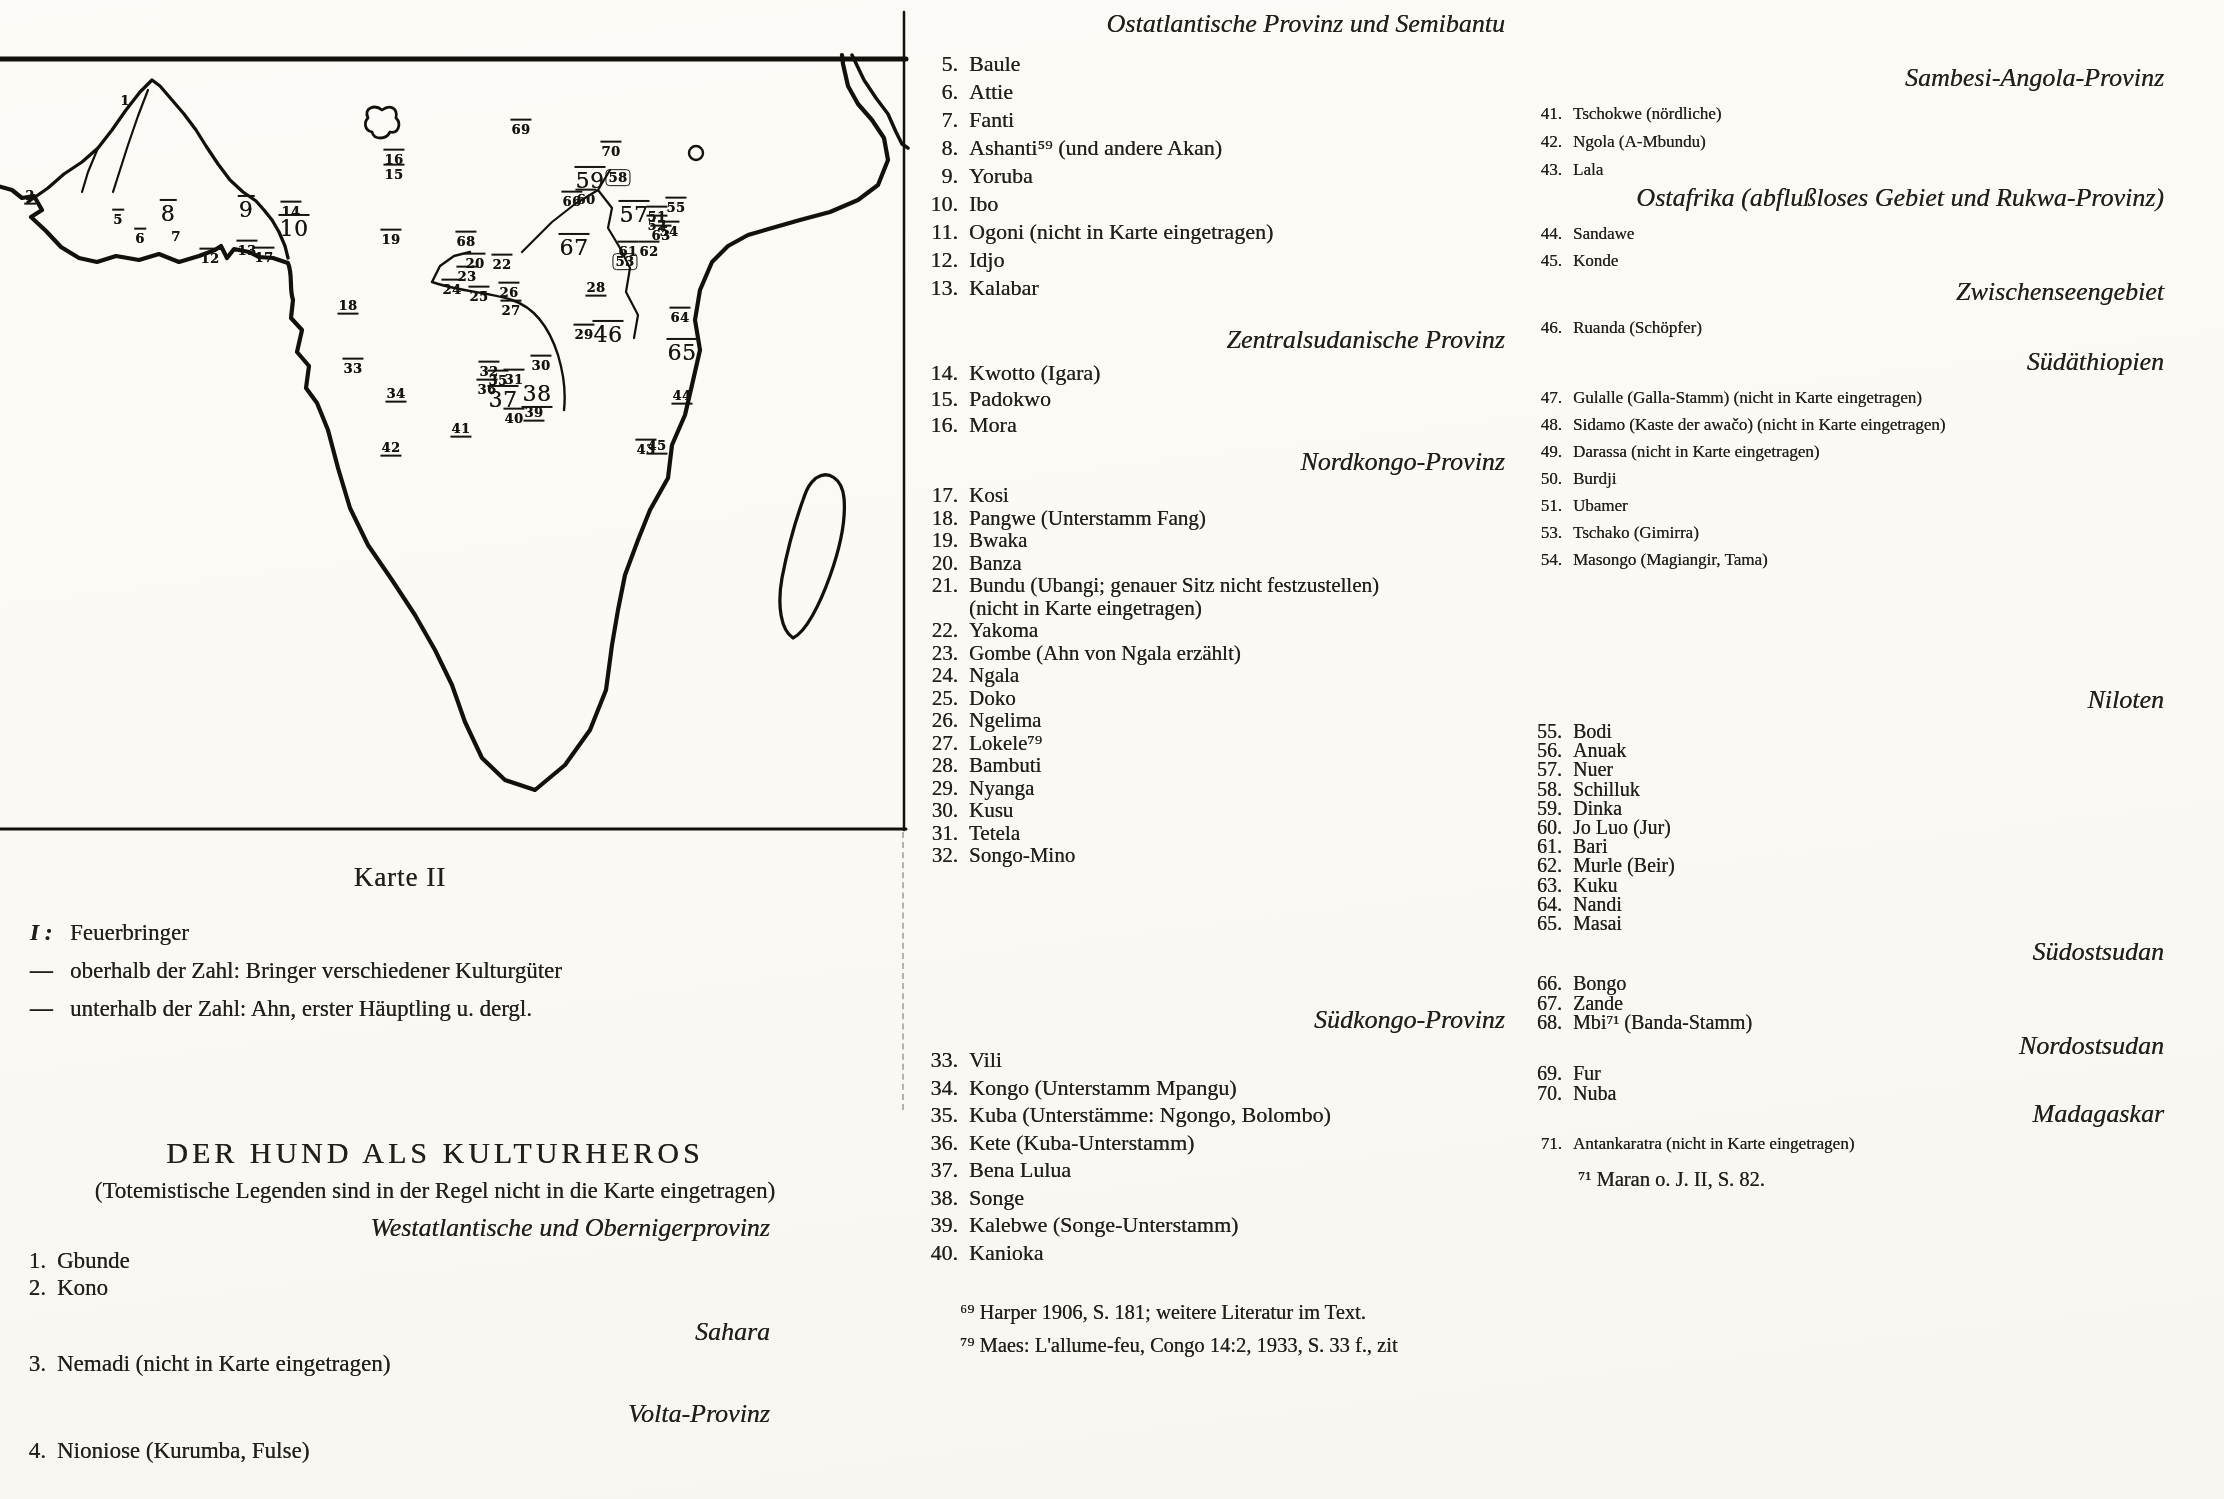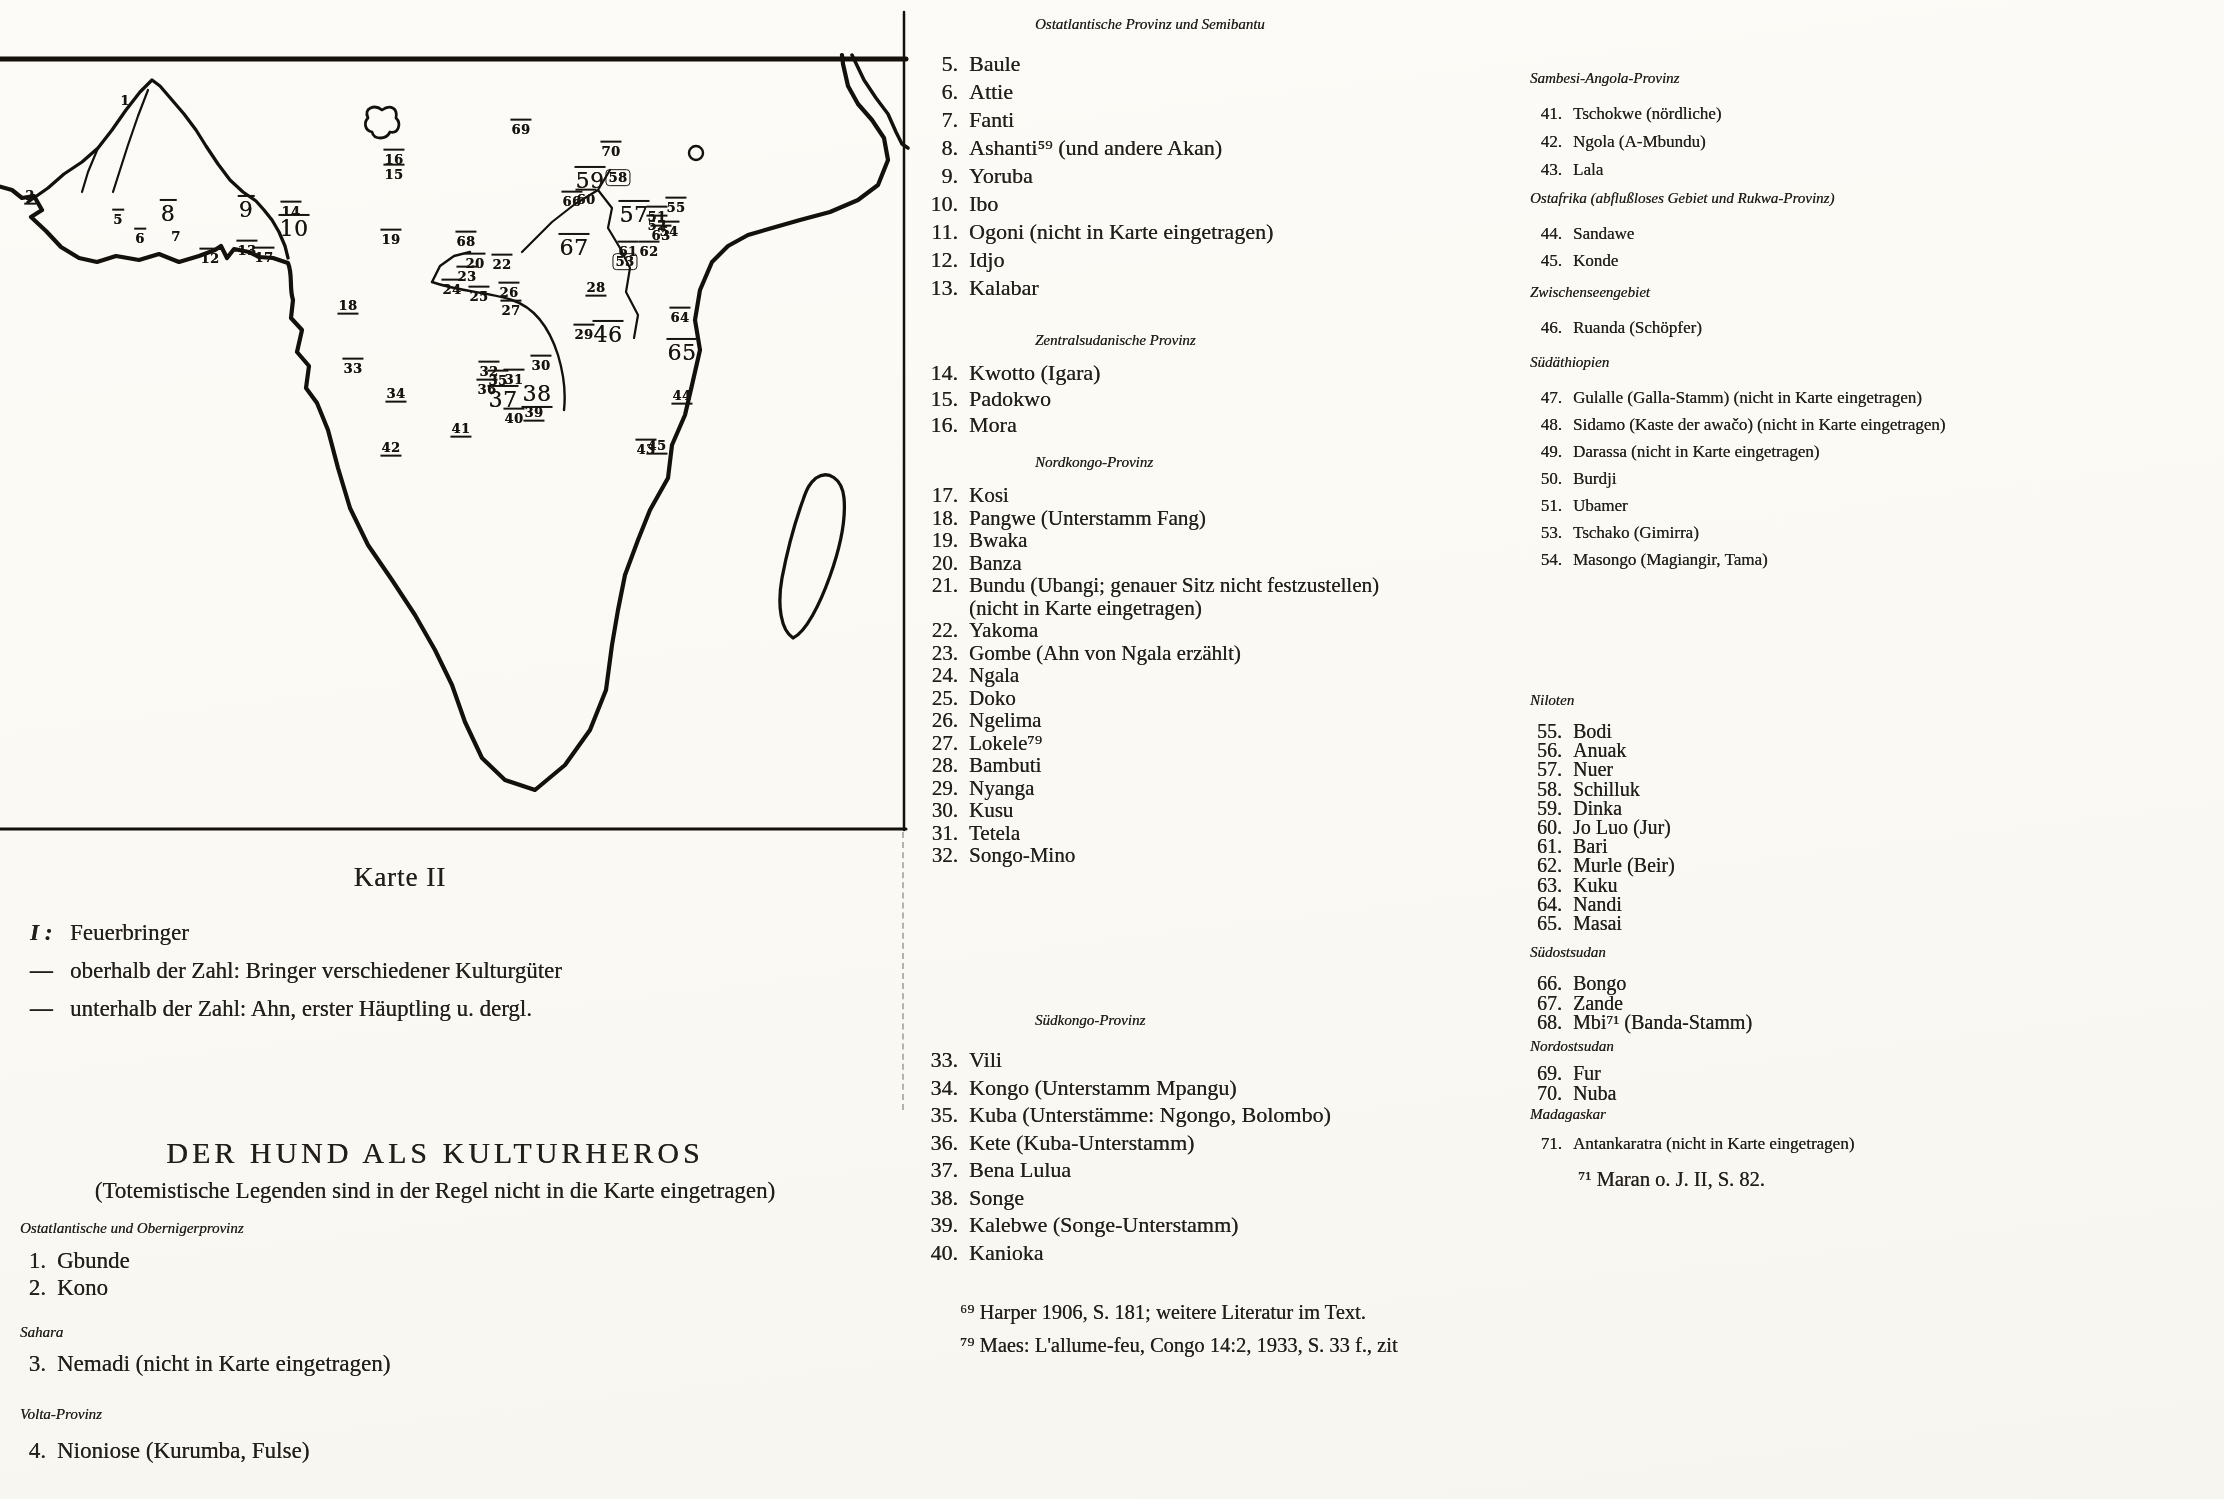--- a/index.html
+++ b/index.html
@@ -25,21 +25,21 @@
   .marker.b-x{border:1.5px solid #17130e;border-radius:4px;padding:1px 2px;}
   .page-edge{position:absolute;left:902px;top:832px;height:278px;width:0;border-left:2px dashed #948c7d;opacity:.65;}
   
   .map-caption{position:absolute;left:0;top:862px;width:800px;text-align:center;font-size:27px;letter-spacing:1px;}
   .legend{position:absolute;left:30px;top:914px;width:860px;}
   .legend .lrow{display:flex;line-height:38px;font-size:23px;}
   .legend .lsym{width:40px;font-weight:bold;font-style:italic;flex:0 0 auto;}
   .legend .ltxt{flex:1;}
   
   .sec{position:absolute;left:0;width:100%;}
-  .sec-heading{font-style:italic;font-size:15px;text-align:left;line-height:28px;white-space:nowrap;}
+  .sec-heading{font-style:italic;font-size:26px;text-align:right;line-height:28px;white-space:nowrap;}
   .row{display:flex;}
   .no{flex:0 0 auto;text-align:right;}
   .nm{padding-left:11px;white-space:nowrap;}
   
   .left-col{position:absolute;left:20px;top:1134px;width:830px;}
   .doc-title{text-align:center;font-size:30px;letter-spacing:4px;line-height:38px;}
   .doc-subtitle{text-align:center;font-size:23px;line-height:30px;margin-top:4px;}
   .left-col .secf{position:static;}
   .left-col .sec-heading{padding-right:80px;}
   .left-col .row{font-size:23px;line-height:27px;}
@@ -176,21 +176,21 @@
         <span class="lsym">—</span>
         <span class="ltxt">unterhalb der Zahl: Ahn, erster Häuptling u. dergl.</span>
       </div>
     </div>
 
   <div class="left-col">
     <div class="doc-title">DER HUND ALS KULTURHEROS</div>
     <div class="doc-subtitle">(Totemistische Legenden sind in der Regel nicht in die Karte eingetragen)</div>
     <div id="left-sections">
         <div class="secf sec-0">
-          <div class="sec-heading h-0">Ostatlantische und Obernigerprovinz</div>
+          <div class="sec-heading h-0">Westatlantische und Obernigerprovinz</div>
           <div class="items items-0">
             <div class="row">
               <span class="no">1.</span>
               <span class="nm">Gbunde</span>
             </div>
             <div class="row">
               <span class="no">2.</span>
               <span class="nm">Kono</span>
             </div>
           </div>

